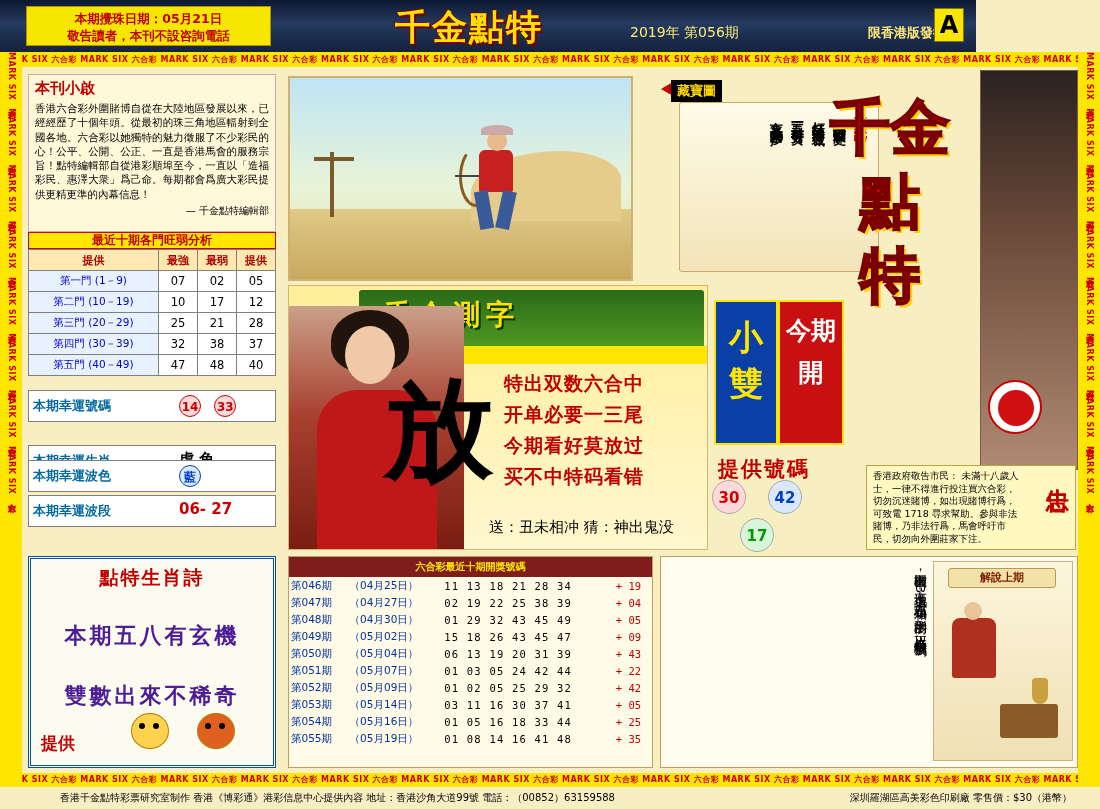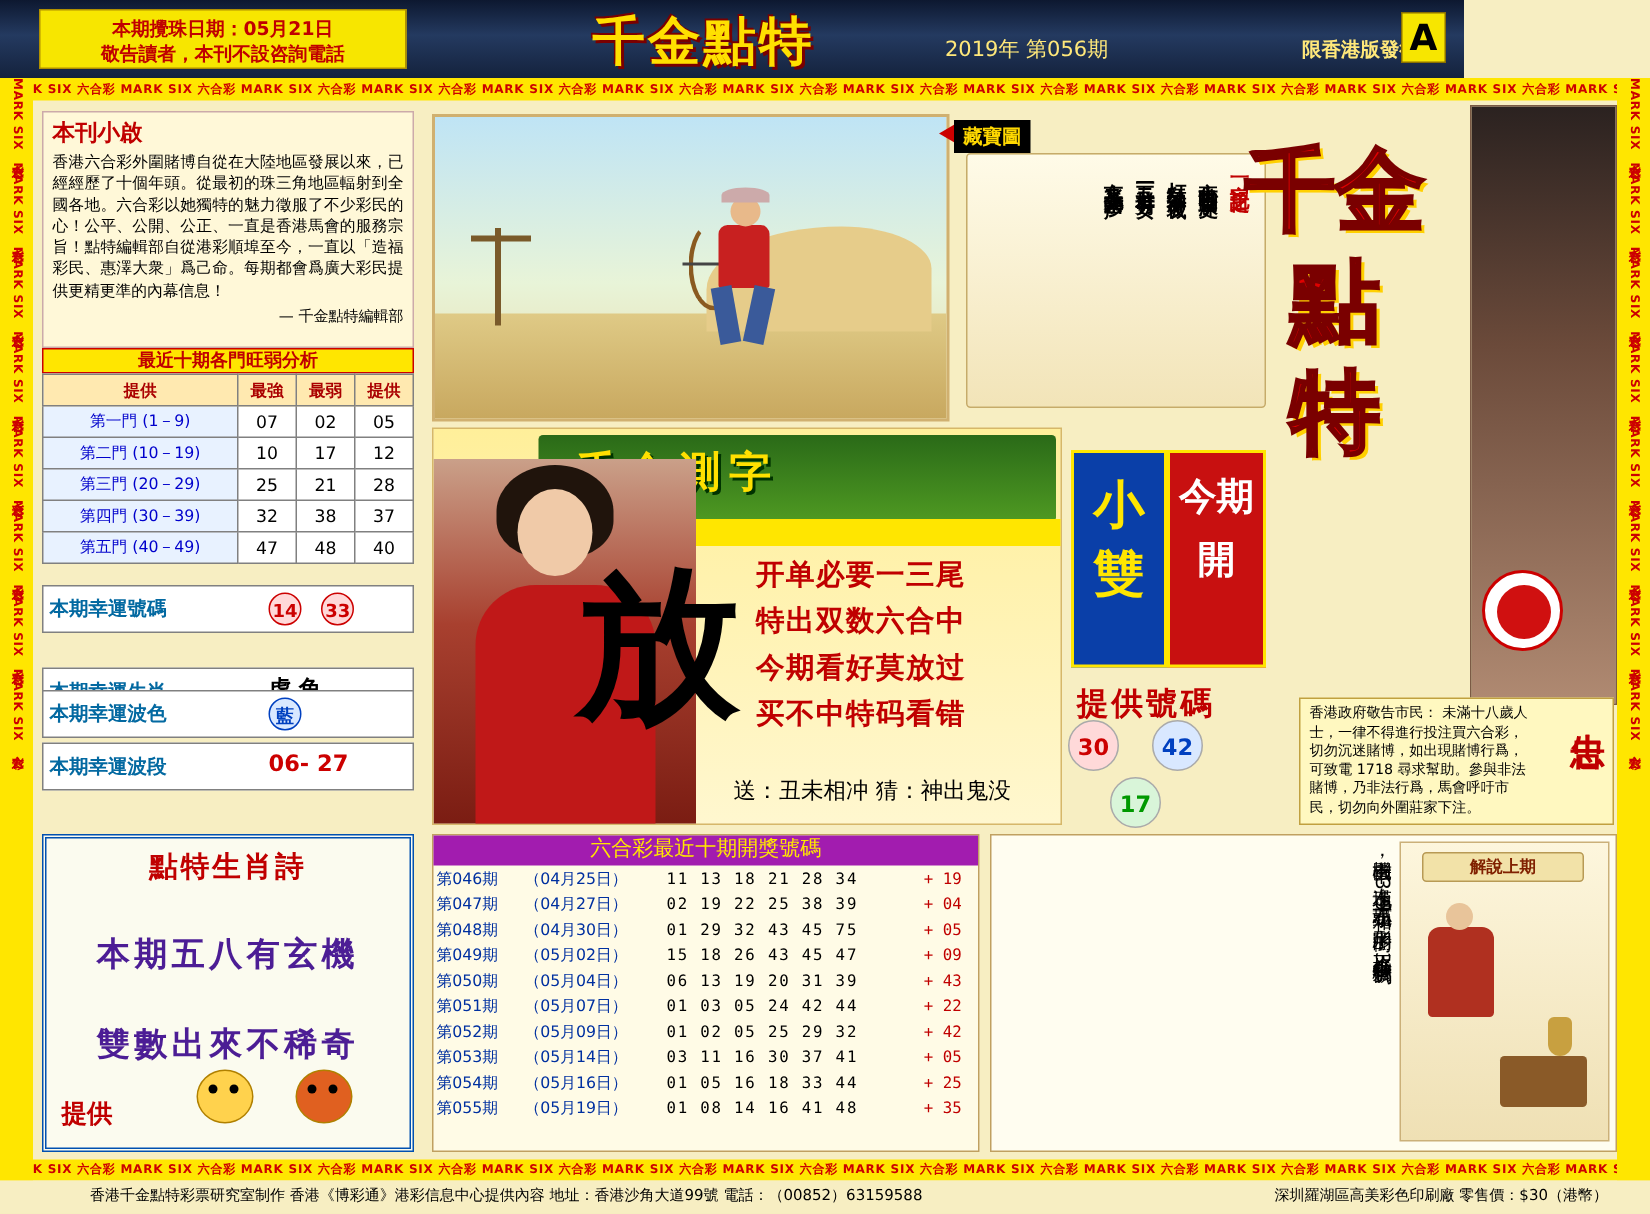--- a/index.html
+++ b/index.html
@@ -180,21 +180,21 @@
   .man .head { position:absolute; left:22px; top:0; width:20px; height:20px; border-radius:50%; background:#e8b98a; }
   .man .hat { position:absolute; left:16px; top:-6px; width:32px; height:10px; background:#caa; border-radius:50% 50% 0 0; }
   .man .body { position:absolute; left:14px; top:19px; width:34px; height:42px; background:#c82020; border-radius:6px 6px 2px 2px; }
   .man .leg1 { position:absolute; left:12px; top:60px; width:14px; height:38px; background:#3a5a9a; transform:rotate(-10deg); }
   .man .leg2 { position:absolute; left:34px; top:60px; width:14px; height:38px; background:#3a5a9a; transform:rotate(12deg); }
   .man .bow { position:absolute; left:-6px; top:16px; width:34px; height:60px; border:3px solid #8a5a20; border-radius:50%; border-right-color:transparent; border-top-color:transparent;}
   .man .arrow { position:absolute; left:-10px; top:44px; width:52px; height:2px; background:#444; }
 
   
   #scroll {
-    left:636px; top:76px; width:220px; height:205px;
+    left:671px; top:76px; width:220px; height:205px;
   }
   #scroll .label {
     position:absolute; left:0; top:4px;
     background:#000; color:#ffd800; font-size:13px; font-weight:bold;
     padding:2px 6px;
   }
   #scroll .arrow {
     position:absolute; left:-10px; top:6px; width:0; height:0;
     border-top:7px solid transparent; border-bottom:7px solid transparent;
     border-right:12px solid #c00;
@@ -344,21 +344,21 @@
   #warn p {
     margin:0; font-size:9.5px; line-height:12.6px; color:#000; width:150px;
   }
 
   
   #results {
     left:288px; top:556px; width:365px; height:212px;
     background:#fffbe6; border:1px solid #c0a060;
   }
   #results .cap {
-    background:#a21caf; color:#ffe600; font-size:14px; font-weight:normal;
+    background:#7f1d1d; color:#ffe600; font-size:10px; font-weight:bold;
     text-align:center; height:20px; line-height:19px;
   }
   #results table { width:100%; border-collapse:collapse; font-size:10.5px; }
   #results td { padding:0 2px; height:17px; color:#000; white-space:nowrap; }
   #results td.d { color:#0030a0; }
   #results td.n { font-family:"DejaVu Sans Mono", monospace; letter-spacing:1.2px; }
   #results td.sp { color:#c00000; font-family:"DejaVu Sans Mono", monospace; }
 
   
   #rbottom {
@@ -560,22 +560,22 @@
     <div class="bannerbg"></div>
     <div class="yellowbar"></div>
     <div class="bannertxt">千金測字</div>
     <div class="girl">
       <div class="dress"></div>
         <div class="hair"></div>
         <div class="face"></div>
     </div>
     <div class="fang">放</div>
     <div class="lines">
+      <div>特出双数六合中</div>
       <div>开单必要一三尾</div>
-      <div>特出双数六合中</div>
       <div>今期看好莫放过</div>
       <div>买不中特码看错</div>
     </div>
     <div class="foot">送：丑未相冲   猜：神出鬼没</div>
   </div>
 
   <div class="box" id="smalldbl">
     <div class="blue">
       <span>小雙</span>
     </div>
@@ -611,21 +611,21 @@
       </tr>
       <tr>
         <td class="d">第047期</td>
         <td class="d">（04月27日）</td>
         <td class="n">02 19 22 25 38 39</td>
         <td class="sp">+ 04</td>
       </tr>
       <tr>
         <td class="d">第048期</td>
         <td class="d">（04月30日）</td>
-        <td class="n">01 29 32 43 45 75</td>
+        <td class="n">01 29 32 43 45 49</td>
         <td class="sp">+ 05</td>
       </tr>
       <tr>
         <td class="d">第049期</td>
         <td class="d">（05月02日）</td>
         <td class="n">15 18 26 43 45 47</td>
         <td class="sp">+ 09</td>
       </tr>
       <tr>
         <td class="d">第050期</td>

